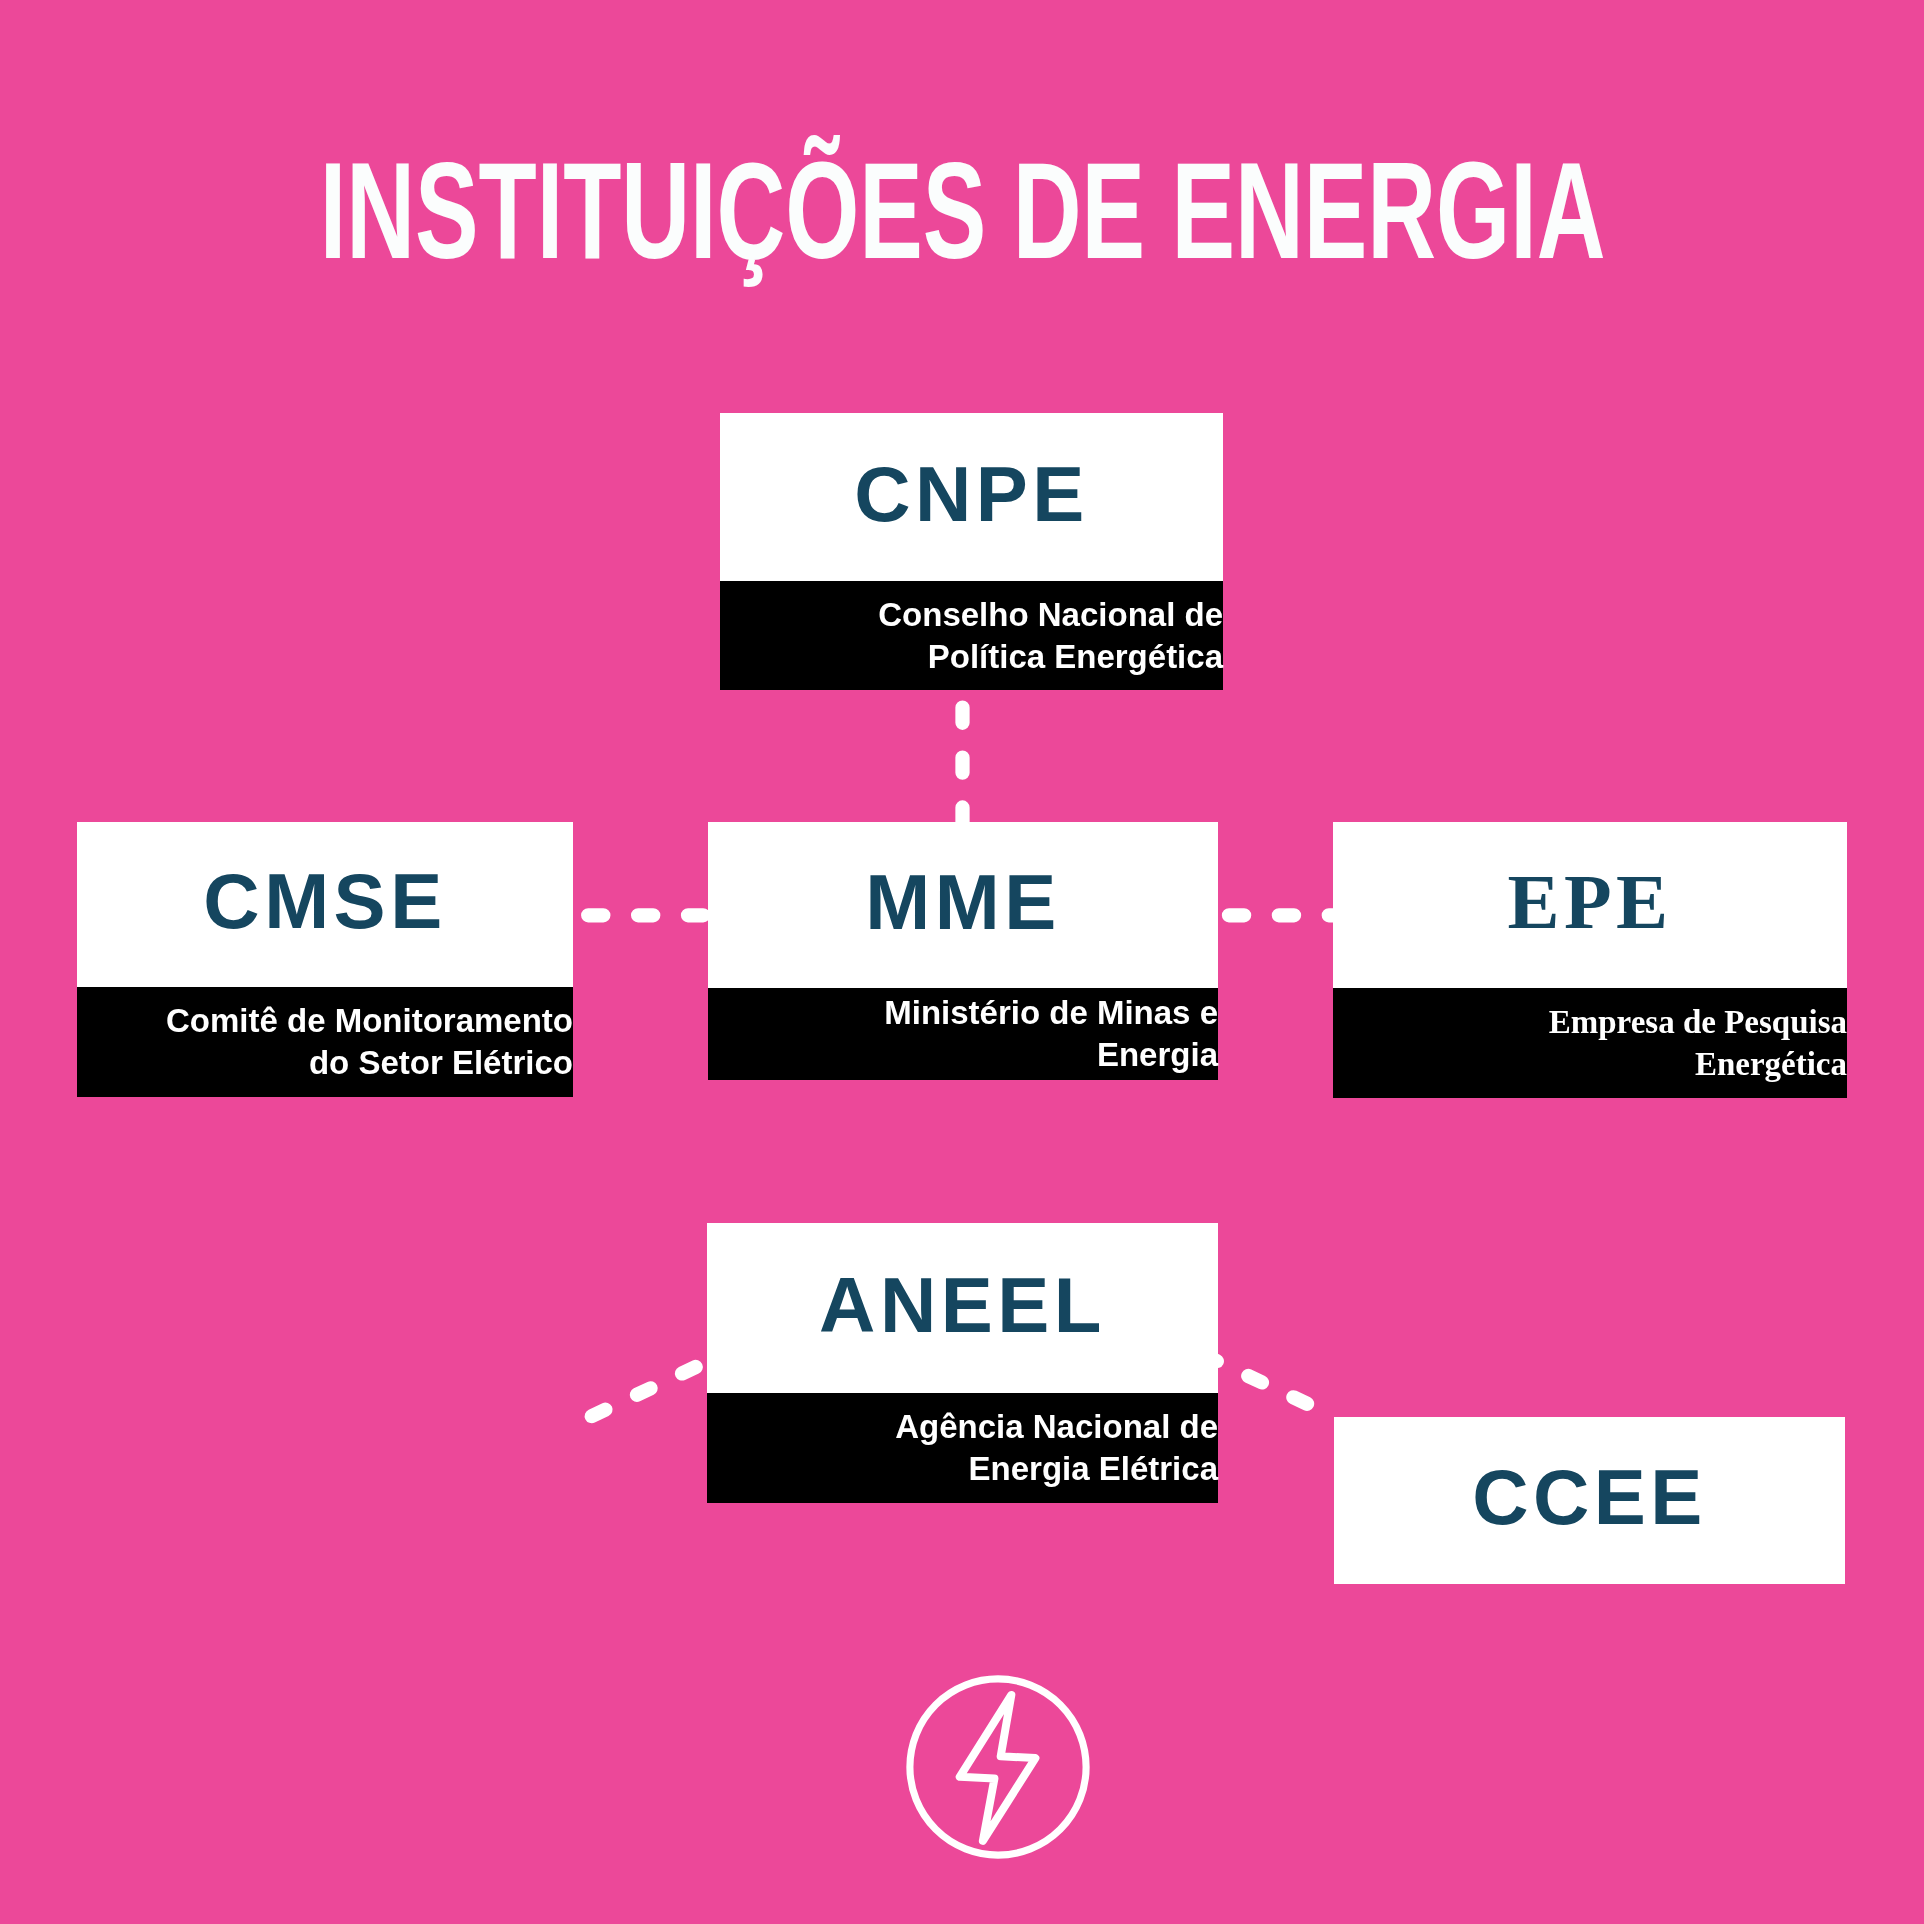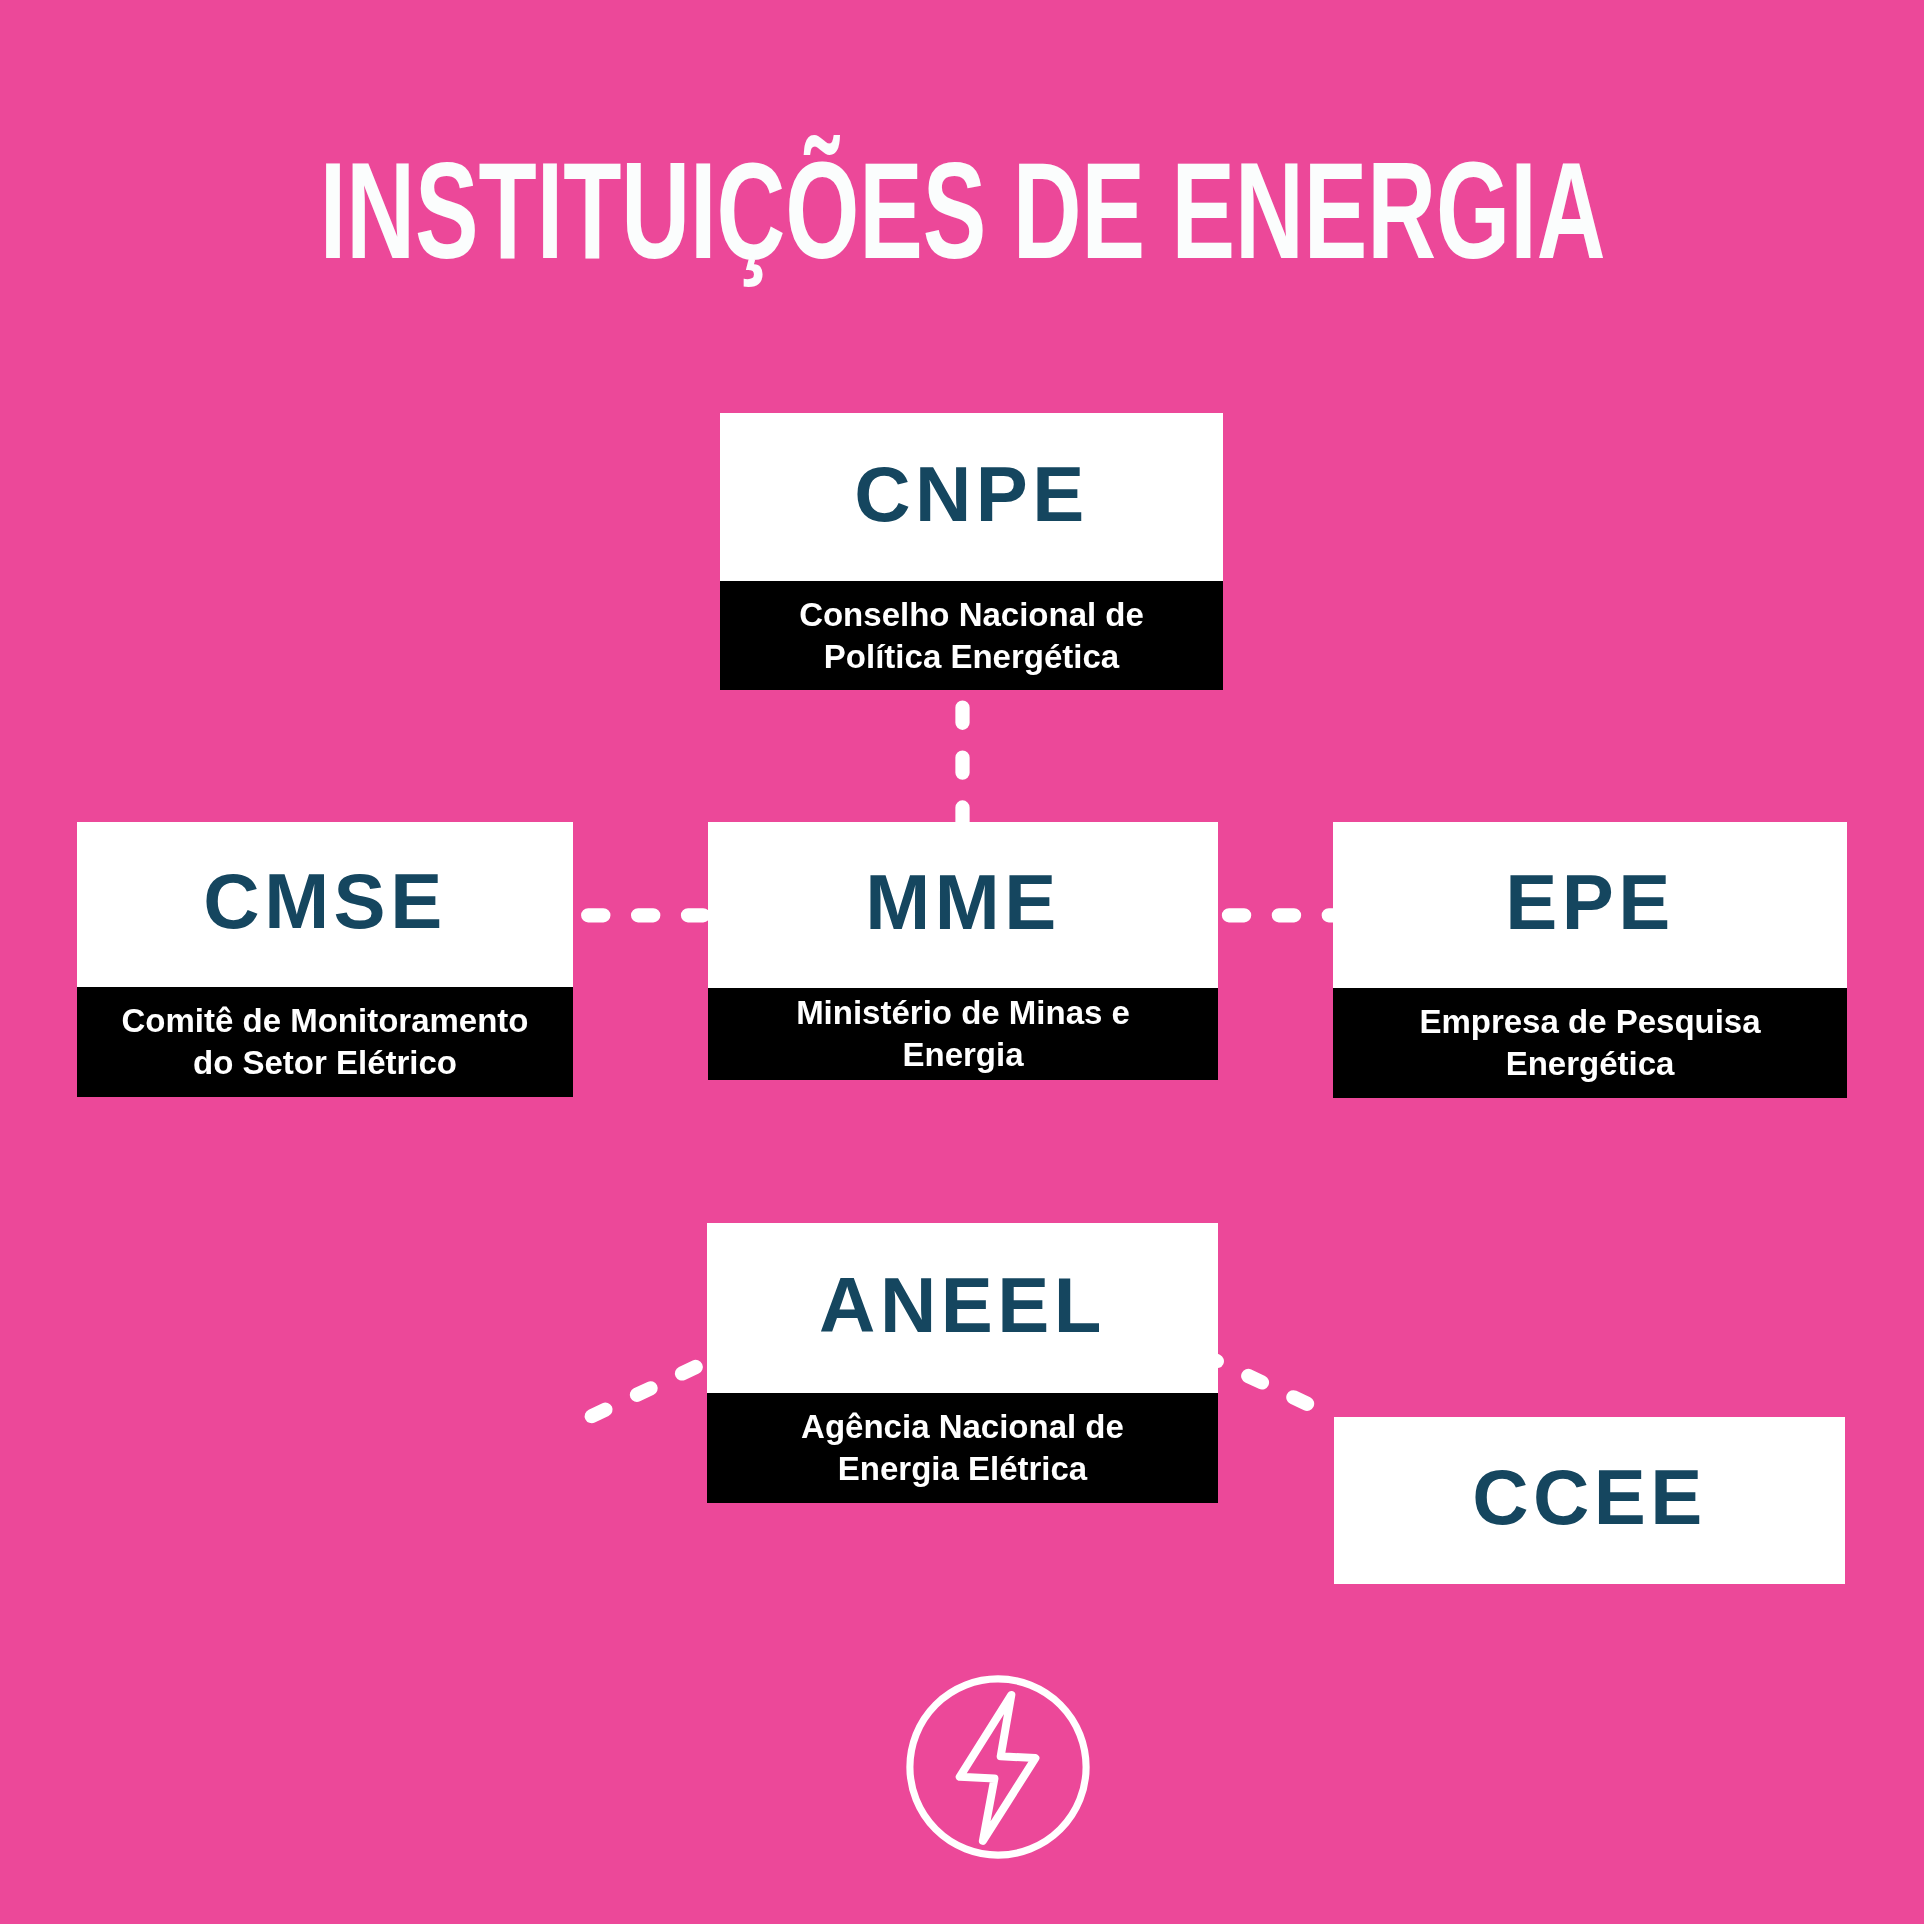--- a/index.html
+++ b/index.html
@@ -17,21 +17,21 @@
   }
   .title > span { display:inline-block; transform:scaleX(0.69); transform-origin:center; }
   .node { position:absolute; z-index:1; }
   .acr {
     background:#FFFFFF; display:flex; align-items:center; justify-content:center;
     font-weight:bold; font-size:78px; letter-spacing:4.5px; color:#15465F;
     padding-bottom:5.3px; box-sizing:border-box;
   }
   .cap {
     background:#000000; color:#FFFFFF;
-    display:flex; flex-direction:column; align-items:center; justify-content:center;
+    display:flex; flex-direction:column; align-items:flex-end; justify-content:center;
     font-weight:bold; font-size:33px; line-height:42px; text-align:center;
   }
   .footer-icon { position:absolute; z-index:1; }
 </style>
 </head>
 <body>
 
 <div class="canvas">
 
   <svg class="connectors" width="1925" height="1925" viewBox="0 0 2160 2160">
@@ -65,21 +65,21 @@
   </div>
 
   <div class="node" style="left:708px; top:822px; width:510px;">
     <div class="acr" style="height:166px;">MME</div>
     <div class="cap" style="height:92px;">
       <div>Ministério de Minas e</div>
       <div>Energia</div>
     </div>
   </div>
 
-  <div class="node" style="left:1333px; top:822px; width:514px;">
+  <div class="node" style="left:1333px; top:822px; width:514px;font-family:Liberation Serif, serif;">
     <div class="acr" style="height:166px;">EPE</div>
     <div class="cap" style="height:110px;">
       <div>Empresa de Pesquisa</div>
       <div>Energética</div>
     </div>
   </div>
 
   <div class="node" style="left:707px; top:1223px; width:511px;">
     <div class="acr" style="height:170px;">ANEEL</div>
     <div class="cap" style="height:110px;">

